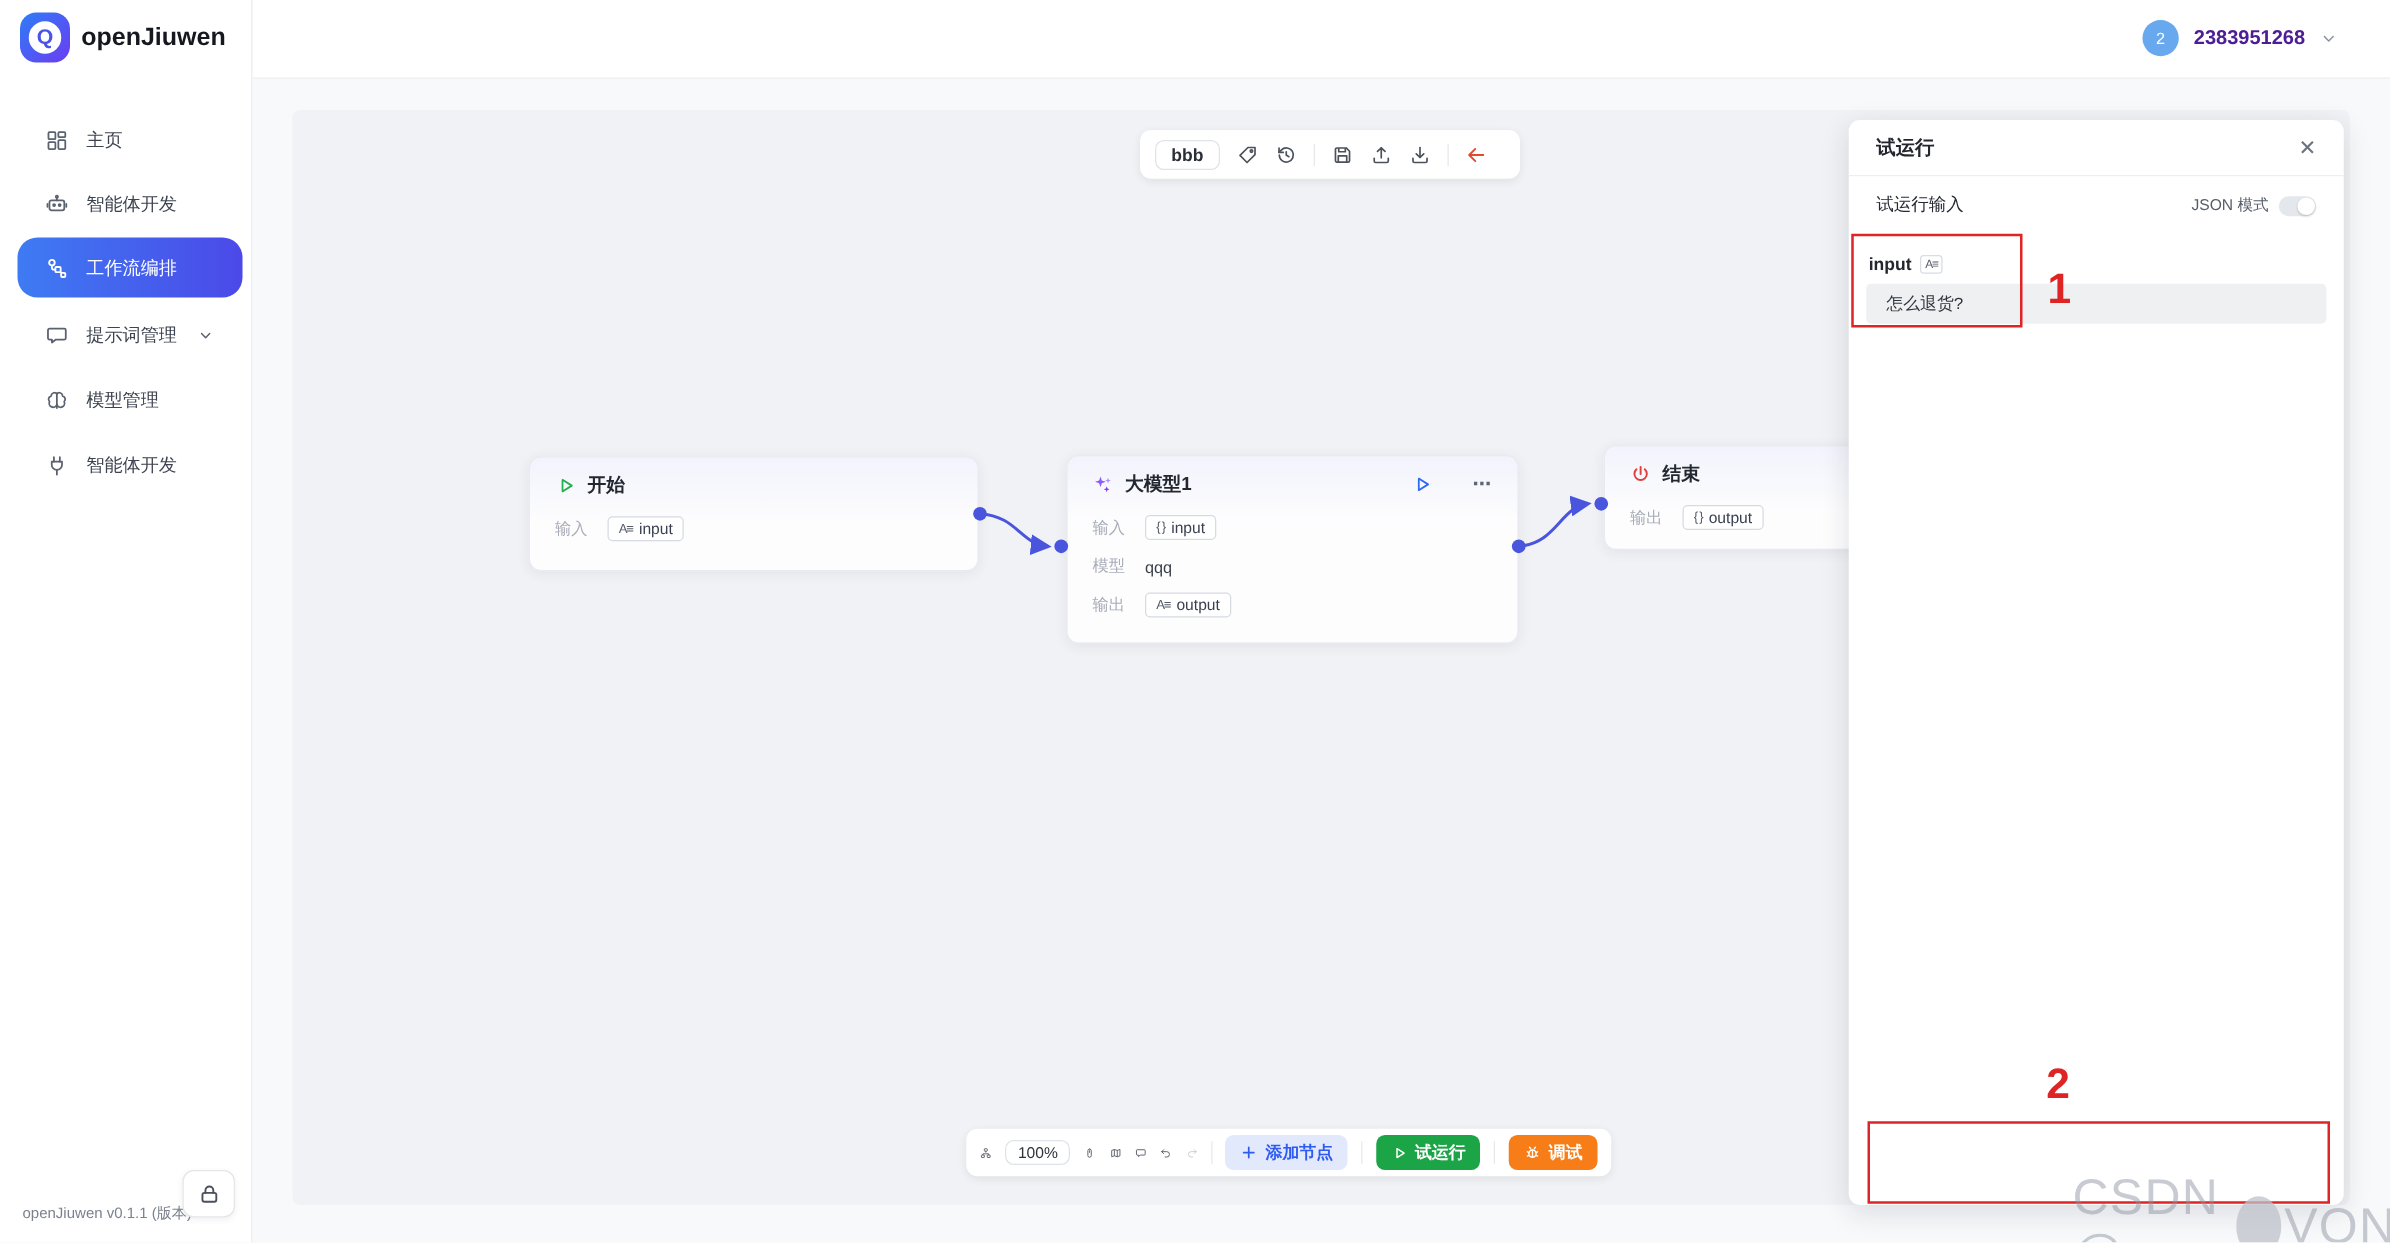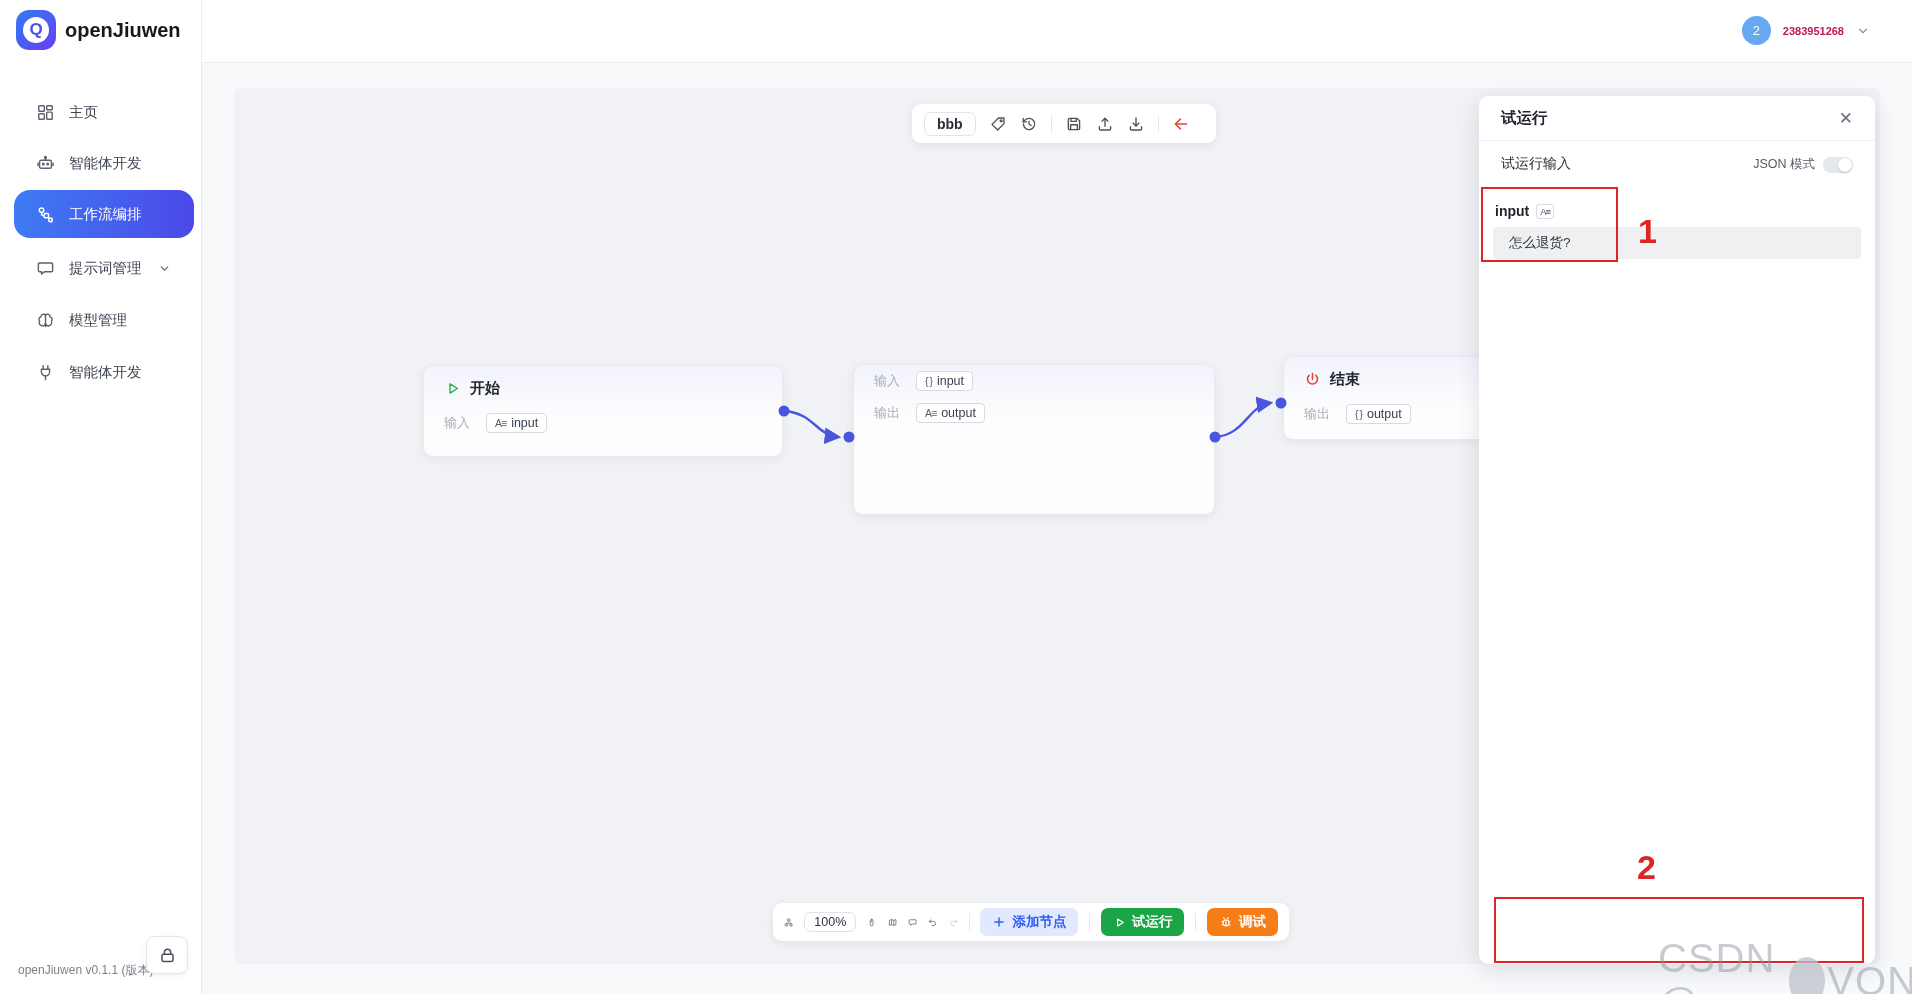--- a/index.html
+++ b/index.html
@@ -20,21 +20,21 @@
   .nav-item.active svg { stroke:#fff; }
   .nav-chevron { width:13px !important; height:13px !important; margin-left:2px; }
   .version { position:absolute; left:18px; top:962px; font-size:12px; color:#7b828e; }
   .lock-btn { position:absolute; left:146px; top:936px; width:42px; height:38px; background:#fff; border:1px solid #e4e6ea; border-radius:9px; box-shadow:0 2px 6px rgba(0,0,0,.06); display:flex; align-items:center; justify-content:center; z-index:7; }
   .lock-btn svg { width:19px; height:19px; stroke:#4a505b; }
 
   
   .topbar { position:absolute; left:202px; top:0; width:1710px; height:63px; background:#fff; border-bottom:1px solid #ecedf0; z-index:5; }
   .userchip { position:absolute; right:42px; top:16px; display:flex; align-items:center; gap:12px; cursor:pointer; }
   .avatar { width:29px; height:29px; border-radius:50%; background:#67a8ef; color:#fff; font-size:13px; display:flex; align-items:center; justify-content:center; }
-  .username { font-size:11px; font-weight:600; color:#be185d; }
+  .username { font-size:16px; font-weight:600; color:#4c1d95; }
   .userchip svg { width:14px; height:14px; stroke:#8a9099; }
 
   
   .main-bg { position:absolute; left:202px; top:63px; width:1710px; height:931px; background:#f8f9fb; }
   .canvas { position:absolute; left:234px; top:88px; width:1646px; height:876px; background:#f1f2f5; border-radius:6px; }
 
   
   .edges { position:absolute; left:0; top:0; width:1912px; height:994px; pointer-events:none; z-index:3; }
 
   
@@ -128,26 +128,44 @@
     <div class="node-row">
       <span class="row-label">输入</span>
       <span class="chip">
         <span class="cicon">A≡</span>
         <span>input</span>
       </span>
     </div>
   </div>
 
   <div class="node" style="left:853px;top:364px;width:362px;height:151px;">
+    <div class="node-head">
+      <svg class="node-icon" viewBox="0 0 24 24">
+        <path d="M9 3l1.5 4.6 4.6 1.5-4.6 1.5L9 15.2 7.5 10.6 2.9 9.1l4.6-1.5z" fill="#8b5cf6"></path>
+        <path d="M17.5 4.5l.8 2.4 2.4.8-2.4.8-.8 2.4-.8-2.4-2.4-.8 2.4-.8z" fill="#a78bfa"></path>
+        <path d="M16 14l.9 2.6 2.6.9-2.6.9-.9 2.6-.9-2.6-2.6-.9 2.6-.9z" fill="#7c3aed"></path>
+      </svg>
+      <span class="node-title">大模型1</span>
+      <span class="spacer"></span>
+      <svg class="mini-act" viewBox="0 0 24 24" fill="none" stroke="#2d6af6" stroke-width="2" stroke-linejoin="round">
+          <path d="M8.5 5.5v13L19 12z"></path>
+        </svg>
+      <span style="width:14px"></span>
+      <span class="dots-more">⋯</span>
+    </div>
     <div class="node-row">
       <span class="row-label">输入</span>
       <span class="chip">
         <span class="cicon">{ }</span>
         <span>input</span>
       </span>
+    </div>
+    <div class="node-row">
+      <span class="row-label">模型</span>
+      <span class="row-value">qqq</span>
     </div>
     <div class="node-row">
       <span class="row-label">输出</span>
       <span class="chip">
         <span class="cicon">A≡</span>
         <span>output</span>
       </span>
     </div>
   </div>
 

